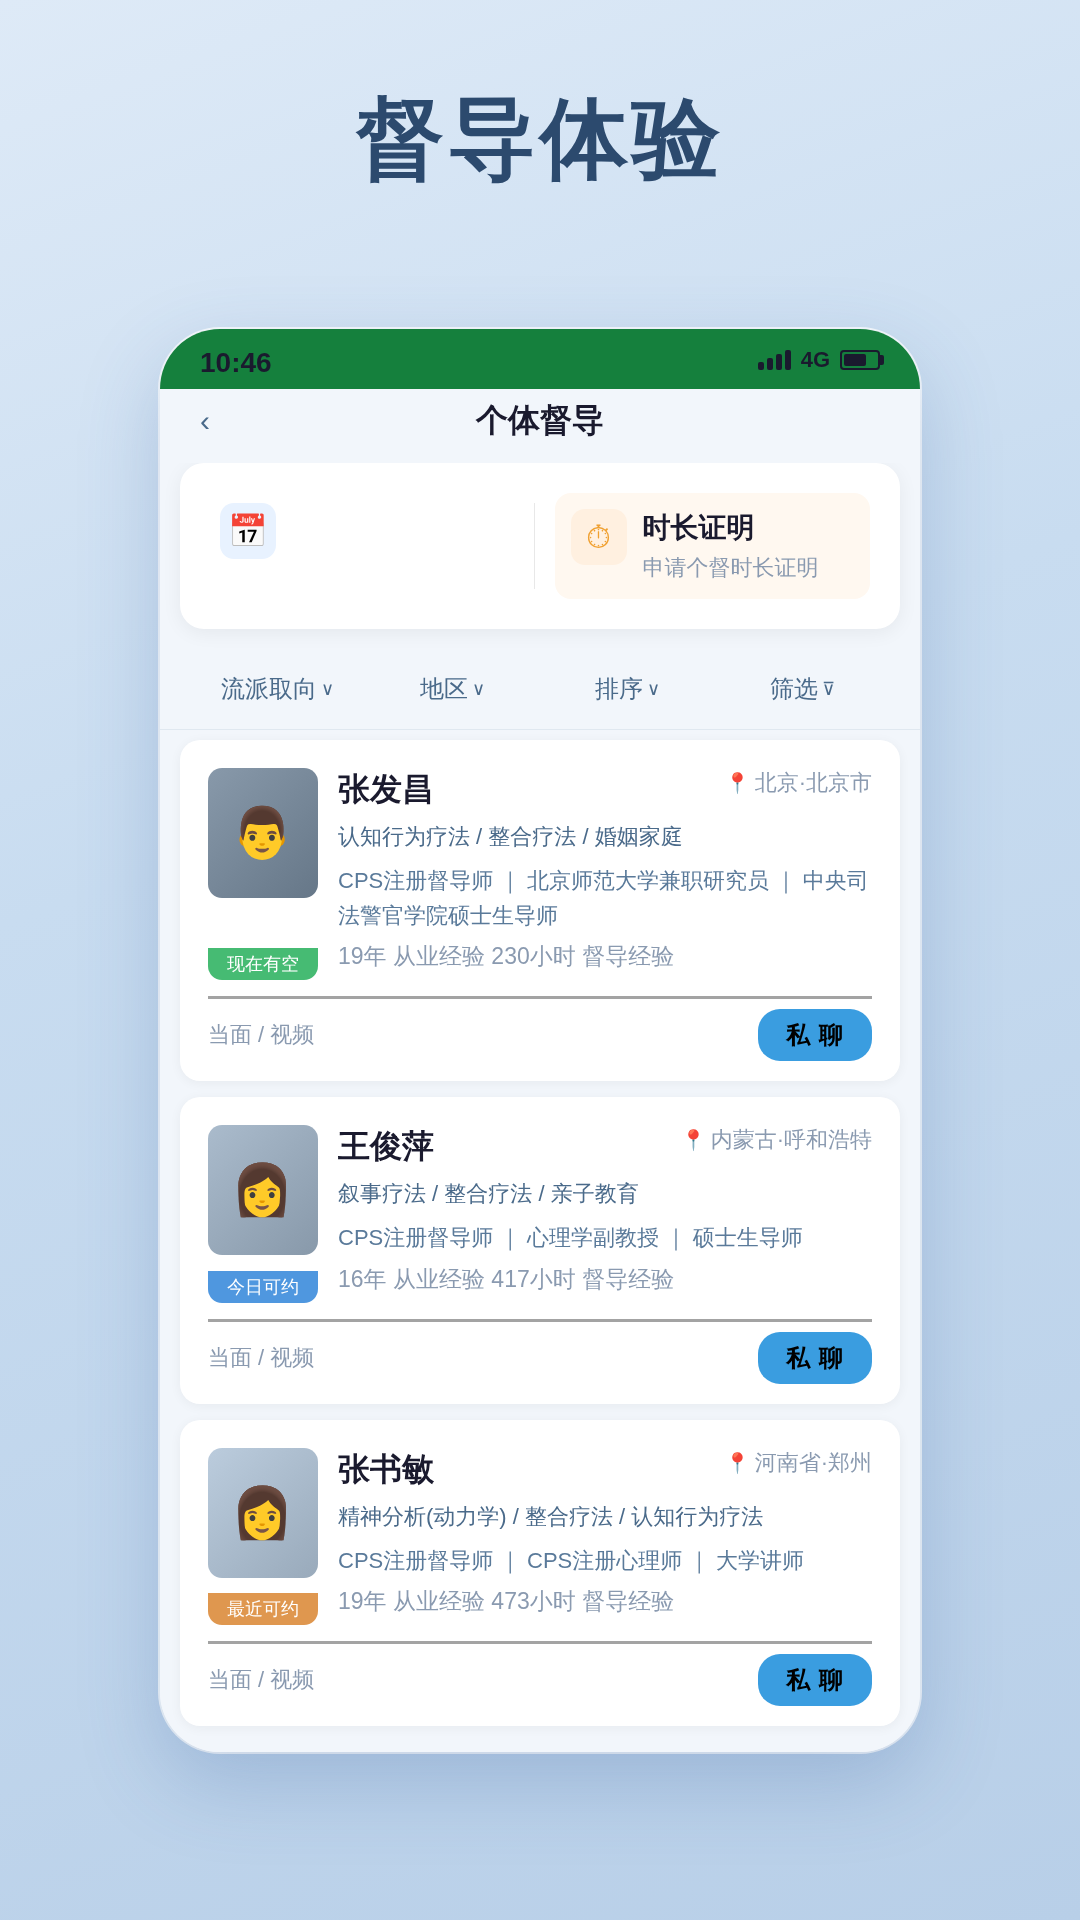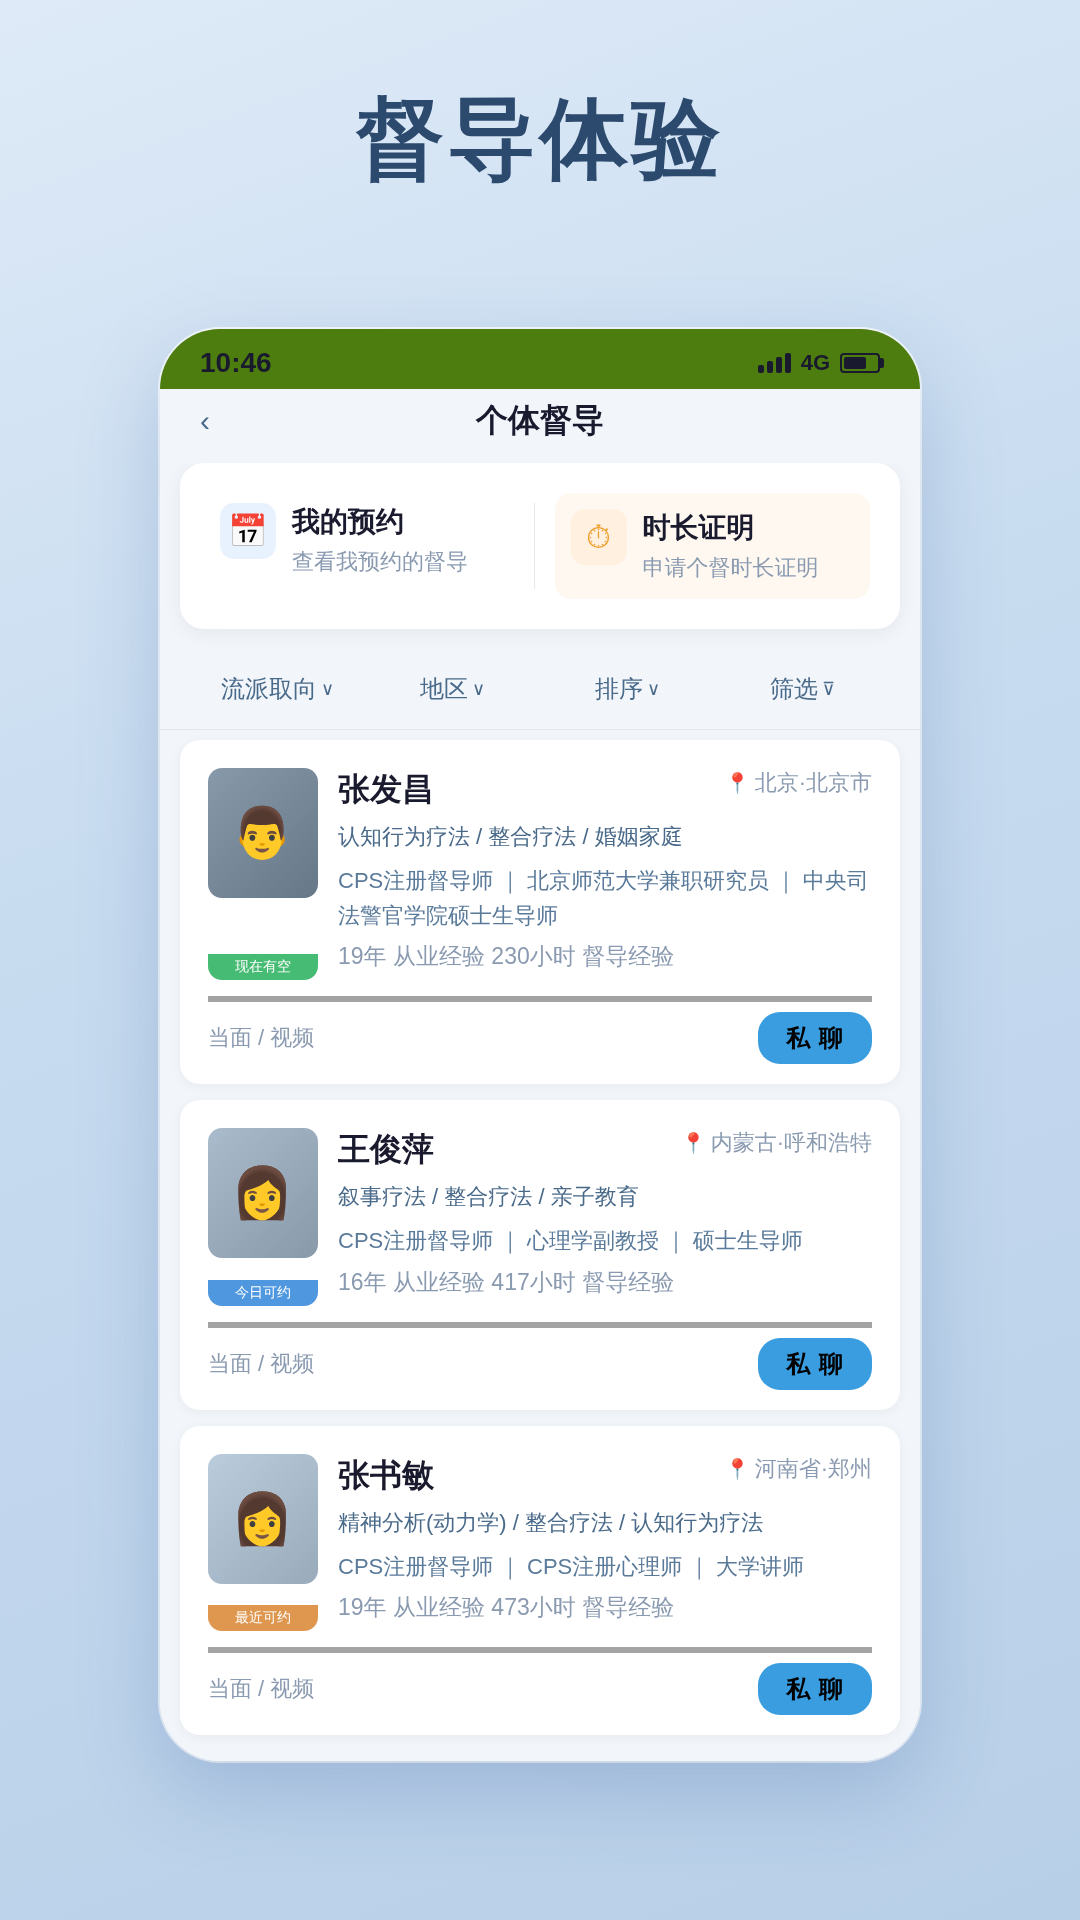--- a/index.html
+++ b/index.html
@@ -44,25 +44,25 @@
       width: 760px;
       background: #f2f6fb;
       border-radius: 60px;
       box-shadow: 0 30px 80px rgba(60,100,160,0.25), 0 0 0 2px rgba(255,255,255,0.8);
       overflow: hidden;
       position: relative;
     }
 
     
     .status-bar {
-      background: #4d7c0f;
+      background: #15803d;
       padding: 18px 40px 10px;
       display: flex;
       justify-content: space-between;
-      align-items: center;
+      align-items: flex-start;
     }
     .status-time {
       font-size: 28px;
       font-weight: 600;
       color: #1a1a2e;
     }
     .status-icons {
       display: flex;
       align-items: center;
       gap: 10px;
@@ -239,21 +239,21 @@
       align-items: center;
       justify-content: center;
       overflow: hidden;
     }
     .availability-badge {
       position: absolute;
       bottom: 0;
       left: 0;
       right: 0;
       text-align: center;
-      font-size: 14px;
+      font-size: 18px;
       padding: 4px 1px;
       border-radius: 0 0 14px 14px;
       color: white;
       font-weight: 500;
     }
     .badge-green { background: rgba(50,180,100,0.9); }
     .badge-blue { background: rgba(60,140,220,0.9); }
     .badge-orange { background: rgba(220,140,60,0.9); }
 
     .supervisor-info {
@@ -294,21 +294,21 @@
       font-size: 23px;
       color: #8a9ab0;
       margin-bottom: 8px;
     }
 
     .supervisor-footer {
       display: flex;
       justify-content: space-between;
       align-items: center;
       padding-top: 10px;
-      border-top: 6px solid #a3a3a3;
+      border-top: 3px solid #a3a3a3;
     }
     .session-type {
       font-size: 22px;
       color: #8a9ab0;
     }
     .chat-btn {
       background: #3a9de0;
       color: #000000;
       border: none;
       border-radius: 22px;
@@ -372,24 +372,20 @@
     </div>
 
     <div class="nav-bar">
       <span class="nav-back">‹</span>
       <span class="nav-title">个体督导</span>
     </div>
 
     <div class="card-area">
       <div class="card-item">
         <div class="card-icon blue">📅</div>
-        <div>
-          <div class="card-text-title">我的预约</div>
-          <div class="card-text-sub">查看我预约的督导</div>
-        </div>
       </div>
       <div class="card-divider"></div>
       <div class="card-item highlight">
         <div class="card-icon orange">⏱</div>
         <div>
           <div class="card-text-title">时长证明</div>
           <div class="card-text-sub">申请个督时长证明</div>
         </div>
       </div>
     </div>

